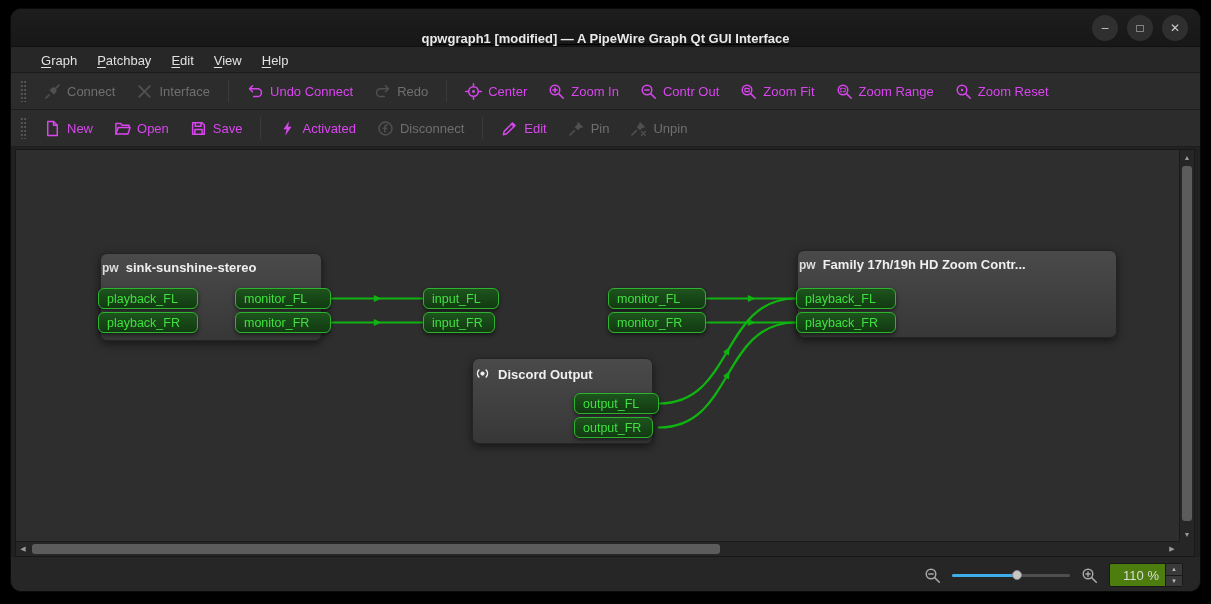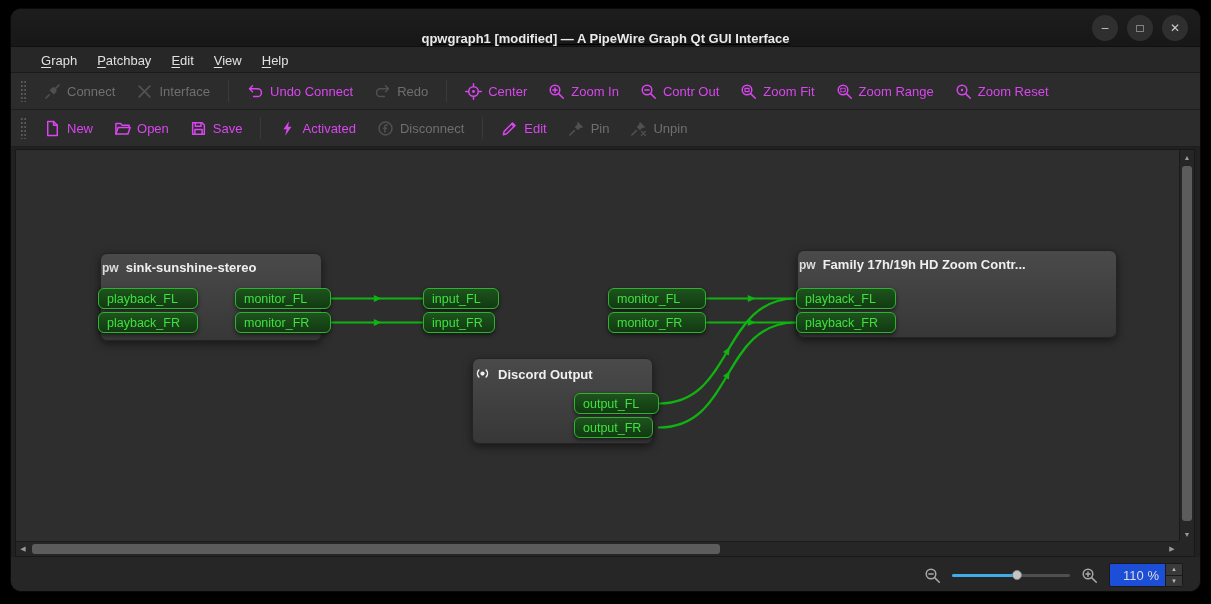--- a/index.html
+++ b/index.html
@@ -72,21 +72,21 @@
 
   
   .statusbar{position:absolute;left:0;top:548px;width:100%;height:36px;background:#262626;
     display:flex;align-items:center;justify-content:flex-end;gap:11px;padding:0 17px;}
   .sb-icon{display:inline-flex;color:#a8a8a8;}
   .slider{width:118px;height:16px;position:relative;}
   .slider .track{position:absolute;top:7px;left:0;right:0;height:3px;background:#4f4f4f;border-radius:2px;}
   .slider .fill{position:absolute;top:7px;left:0;height:3px;border-radius:2px;}
   .slider .handle{position:absolute;top:3px;width:10px;height:10px;border-radius:5px;
     background:#c6c6c6;border:1px solid #868686;}
-  .spinbox{display:flex;align-items:stretch;background:#1d4ed8;border:1px solid #191919;
+  .spinbox{display:flex;align-items:stretch;background:#4d7c0f;border:1px solid #191919;
     border-radius:2px;height:24px;width:74px;overflow:hidden;}
   .spin-value{flex:1;display:flex;align-items:center;justify-content:flex-end;
     color:#dcdcdc;font-size:13px;padding-right:6px;}
   .spin-btns{width:17px;display:flex;flex-direction:column;border-left:1px solid #191919;}
   .spin-up,.spin-down{flex:1;display:flex;align-items:center;justify-content:center;
     font-size:6px;color:#bbbbbb;background:#3a3a3a;}
   .spin-up{border-bottom:1px solid #191919;}
   .spin-up::before{content:"▲"}.spin-down::before{content:"▼"}
 </style>
 </head>

